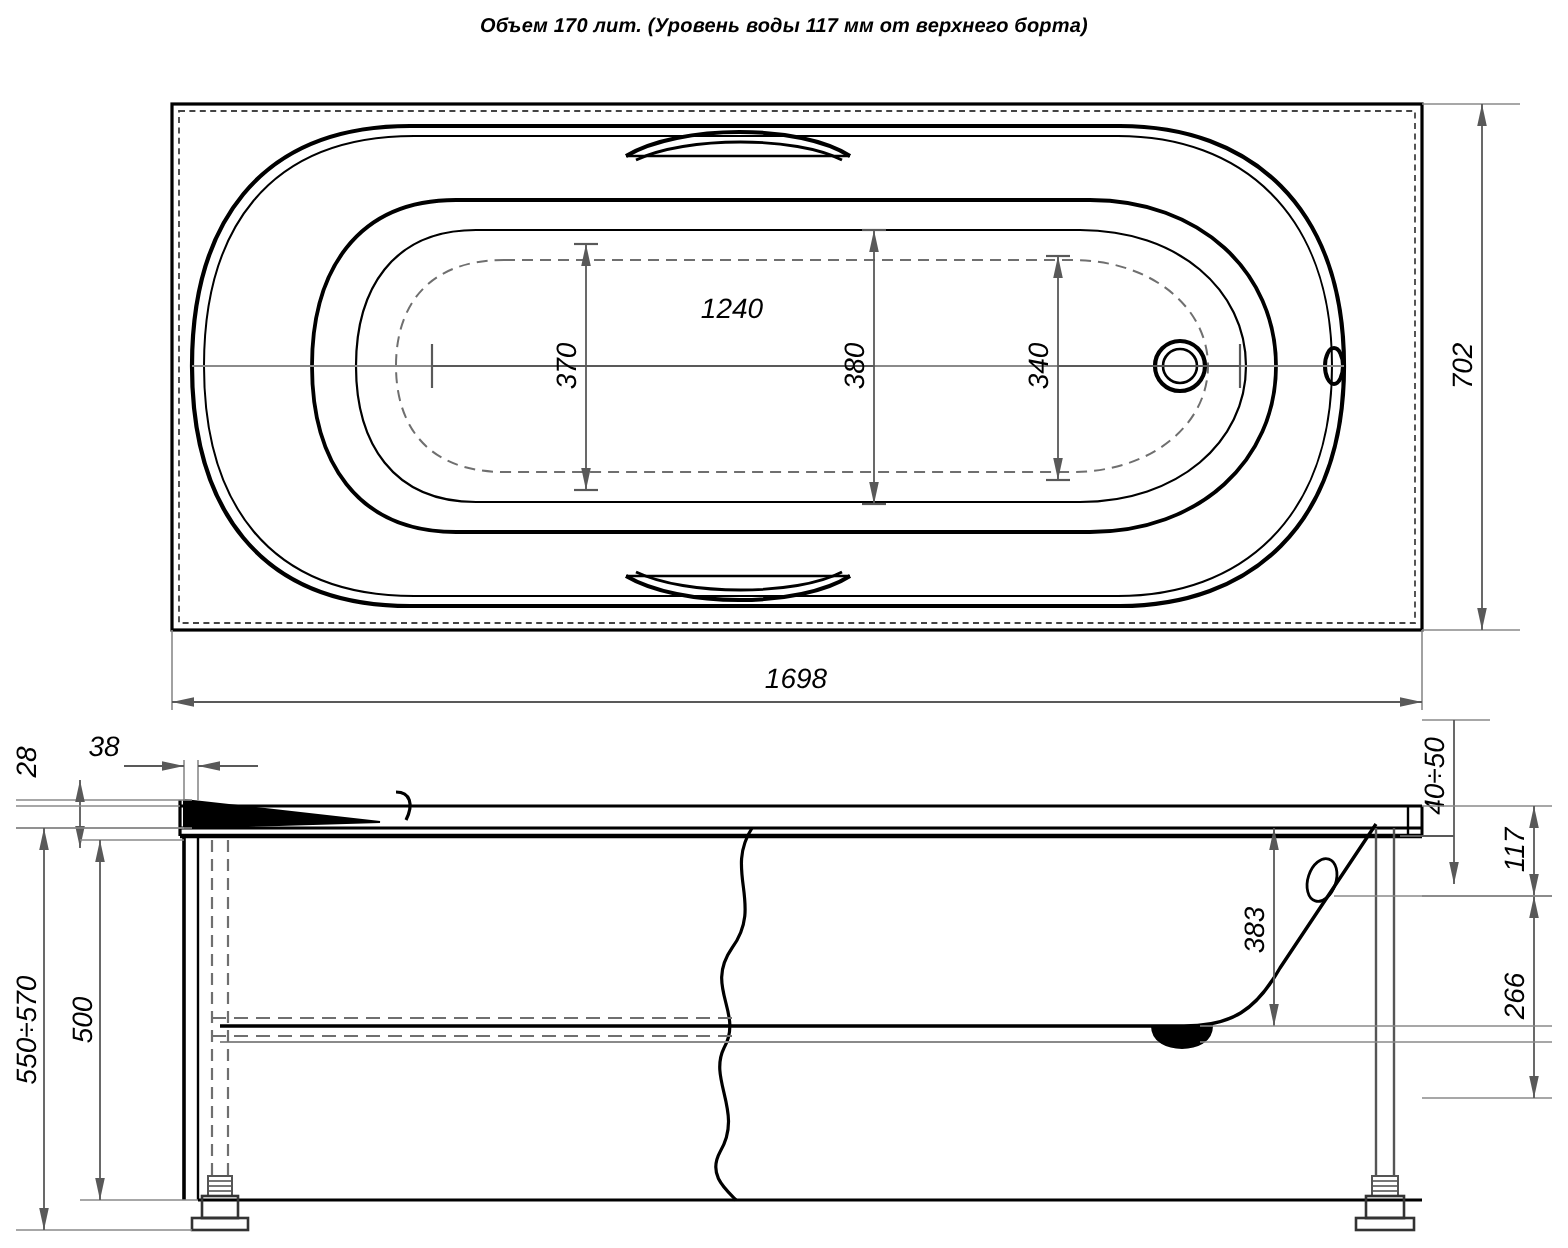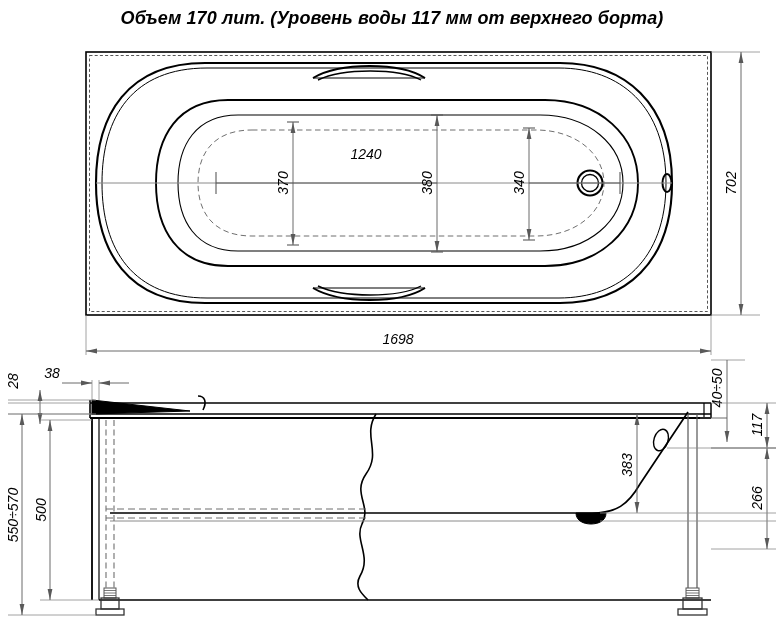--- a/index.html
+++ b/index.html
@@ -19,21 +19,21 @@
   }
   #title {
     position: absolute;
     left: 0;
     top: 8px;
     width: 784px;
     text-align: center;
     font-family: "Liberation Sans", sans-serif;
     font-style: italic;
     font-weight: bold;
-    font-size: 18px;
+    font-size: 10px;
     color: #000;
     letter-spacing: 0.1px;
     white-space: nowrap;
   }
   #dwg {
     position: absolute;
     left: 0;
     top: 0;
   }
   .dimtext {

